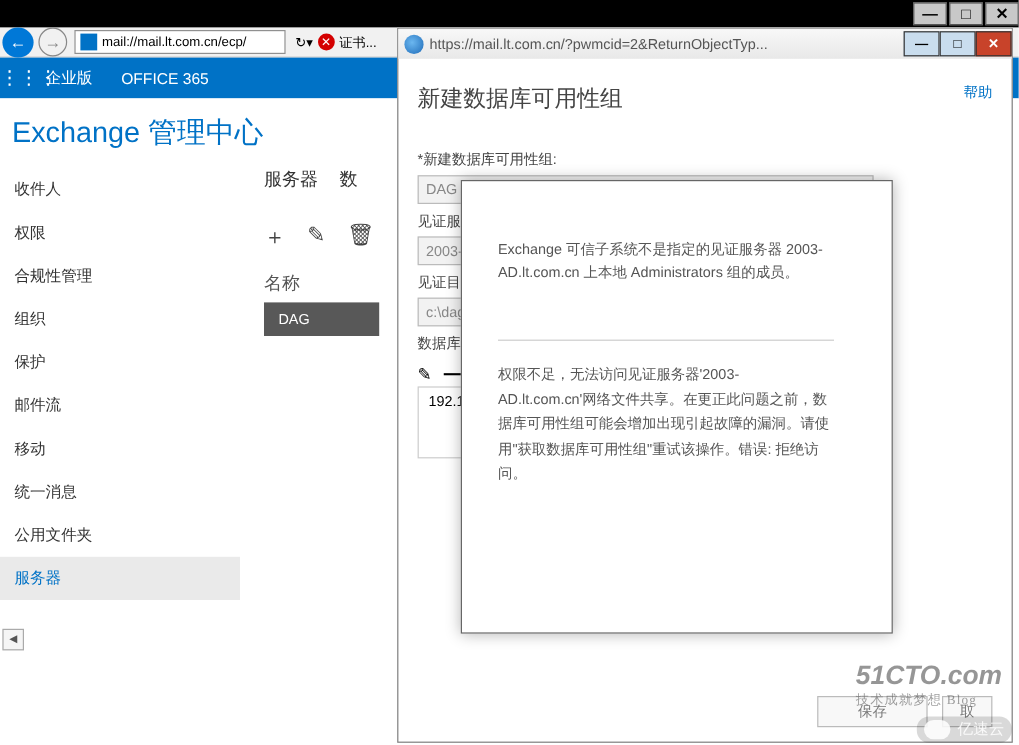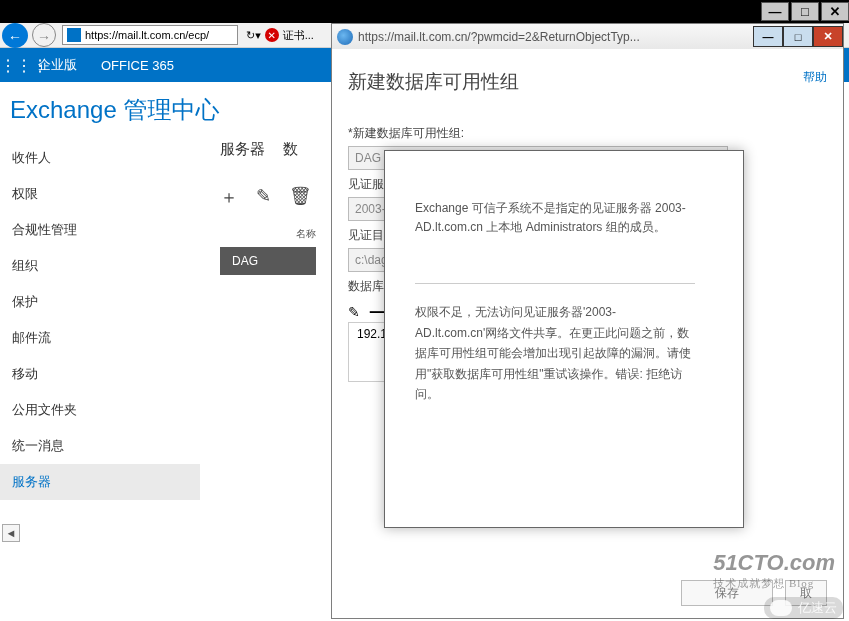--- a/index.html
+++ b/index.html
@@ -27,21 +27,21 @@
     .eac-body { position: absolute; top: 82px; left: 0; width: 849px; height: 490px; background: #fff; }
     .eac-title { position:absolute; top: 12px; left: 10px; font-size: 24px; color: #0072c6; font-weight: 300;}
     .eac-nav { position:absolute; top: 58px; left: 0; width: 200px;}
     .eac-nav .item { padding: 9px 12px; font-size: 13px; color: #333; cursor:pointer;}
     .eac-nav .item.active { background: #eaeaea; color: #0072c6;}
 
     .eac-content { position:absolute; top: 58px; left: 220px; }
     .eac-subnav { font-size: 15px; color: #333; display:flex; gap: 18px;}
     .toolbar { margin-top: 26px; display:flex; gap: 18px; font-size: 18px; color:#444;}
     .toolbar span { cursor:pointer;}
-    .col-header { margin-top: 18px; font-size: 10px; color: #555; text-align: right;}
+    .col-header { margin-top: 18px; font-size: 15px; color: #555;}
     .dag-row { margin-top: 6px; background: #585858; color: #fff; padding: 7px 12px; width: 96px; font-size: 12px;}
 
     .scroll-left { position:absolute; left:2px; bottom: 30px; width:18px; height:18px; border:1px solid #aaa; display:flex; align-items:center; justify-content:center; font-size:11px; color:#555; cursor:pointer; background:#f5f5f5;}
 
     
     .popup { position: absolute; top: 23px; left: 331px; width: 513px; height: 596px; background: #fff; border: 1px solid #7e7e7e; }
     .popup-titlebar { height: 25px; background: linear-gradient(#f8f8f8,#e8e8e8); display:flex; align-items:center;}
     .popup-titlebar .ie-ico { width:16px; height:16px; margin: 0 5px; background: radial-gradient(circle at 40% 40%, #6bb7f0, #1e6bb8); border-radius:50%;}
     .popup-titlebar .purl { flex:1; font-size:12px; color:#555; overflow:hidden; white-space:nowrap;}
     .popup-titlebar .pbtns { display:flex;}
@@ -85,21 +85,21 @@
   <div class="win-ctrl">—</div>
   <div class="win-ctrl">□</div>
   <div class="win-ctrl">✕</div>
 </div>
 
 <div class="ie-bar">
   <div class="nav-back">←</div>
   <div class="nav-fwd">→</div>
   <div class="url-box">
     <span class="ico"></span>
-    <span>https://mail.lt.com.cn/ecp/</span>
+    <span>mail://mail.lt.com.cn/ecp/</span>
   </div>
   <div class="ie-status">
     <span>↻</span>
     <span>▾</span>
     <span class="stop-ico">✕</span>
     <span>证书...</span>
   </div>
 </div>
 
 <div class="o365-header">
@@ -111,22 +111,22 @@
 <div class="eac-body">
   <div class="eac-title">Exchange 管理中心</div>
   <div class="eac-nav">
     <div class="item">收件人</div>
     <div class="item">权限</div>
     <div class="item">合规性管理</div>
     <div class="item">组织</div>
     <div class="item">保护</div>
     <div class="item">邮件流</div>
     <div class="item">移动</div>
+    <div class="item">统一消息</div>
     <div class="item">公用文件夹</div>
-    <div class="item">统一消息</div>
     <div class="item active">服务器</div>
   </div>
 
   <div class="eac-content">
     <div class="eac-subnav">
       <span>服务器</span>
       <span>数</span>
     </div>
     <div class="toolbar">
       <span>＋</span>

